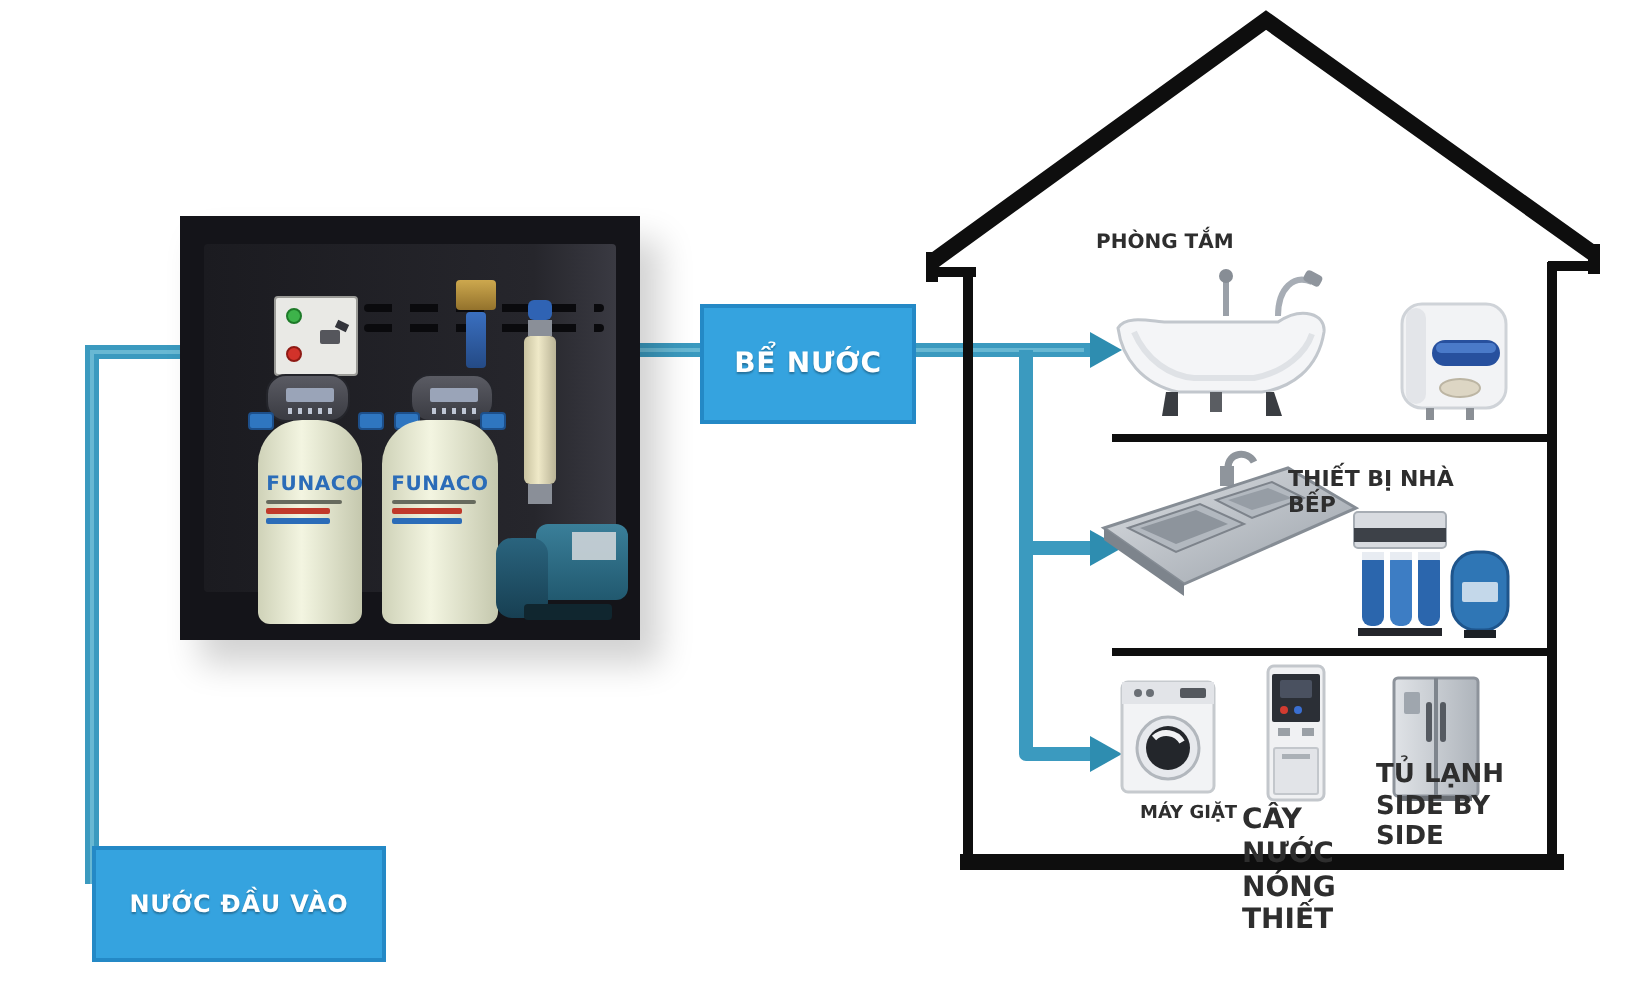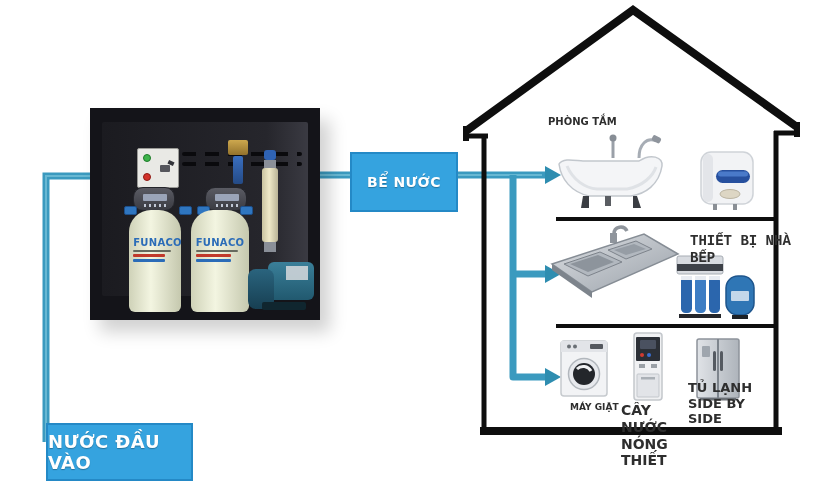--- a/index.html
+++ b/index.html
@@ -5,21 +5,21 @@
   * { margin:0; padding:0; box-sizing:border-box; }
   body { background:#fff; font-family:"DejaVu Sans", sans-serif; }
   #canvas { position:relative; width:817px; height:498px; background:#ffffff; overflow:hidden; }
   svg.layer { position:absolute; left:0; top:0; }
 
   
   .blue-box { position:absolute; background:#35a3df; border:2px solid #2489c6;
     color:#fff; font-weight:bold; display:flex; align-items:center; justify-content:center;
     text-shadow:0 1px 1px rgba(0,0,0,.3); letter-spacing:.4px; z-index:5; }
   #tank-label-box { left:350px; top:112px; width:108px; height:60px; font-size:14px;margin-top:40px; }
-  #source-label-box { left:46px; top:423px; width:147px; height:58px; font-size:18px; }
+  #source-label-box { left:46px; top:423px; width:147px; height:58px; font-size:12px; }
 
   
   #cabinet { position:absolute; left:90px; top:108px; width:230px; height:212px;
     background:#141419; border-radius:0; z-index:4;
     box-shadow:10px 12px 16px rgba(0,0,0,.18); }
   #cabinet-interior { position:absolute; left:12px; top:14px; right:12px; bottom:24px;
     background:linear-gradient(90deg,#1b1b20,#26262c 80%,#3a3a42); border-radius:2px; }
   .vent { position:absolute; height:4px; border-radius:2px;
     background:repeating-linear-gradient(90deg,#0a0a0d 0 14px,transparent 14px 23px); }
   #vent-1 { left:80px; top:30px; width:120px; }
@@ -81,21 +81,21 @@
     background:linear-gradient(180deg,#2a647e,#173f52); border-radius:8px; }
   #pump .plate { position:absolute; left:38px; top:10px; width:22px; height:14px;
     background:#cdd4d8; opacity:.9; }
   #pump .base { position:absolute; left:14px; top:46px; width:44px; height:8px;
     background:#10262f; border-radius:2px; }
 
   
   .h-label { position:absolute; color:#2e2e2e; font-weight:bold; 
     line-height:1.2; z-index:5; }
   #bathroom-label { left:548px; top:116px; width:92px; font-size:10px; }
-  #kitchen-equip-label { left:690px; top:233px; width:110px; font-size:14px;font-family:Liberation Mono, monospace; }
+  #kitchen-equip-label { left:644px; top:233px; width:110px; font-size:11px; }
   #filter-label { left:578px; top:296px; width:96px; font-size:9.5px; }
   #washer-label { left:554px; top:402px; width:64px; font-size:9px;margin-left:16px; }
   #dispenser-label { left:621px; top:402px; width:64px; font-size:14px; }
   #fridge-label { left:688px; top:380px; width:66px; font-size:13px; }
 
   .appl { position:absolute; z-index:3; }
 </style>
 </head>
 <body>
 

